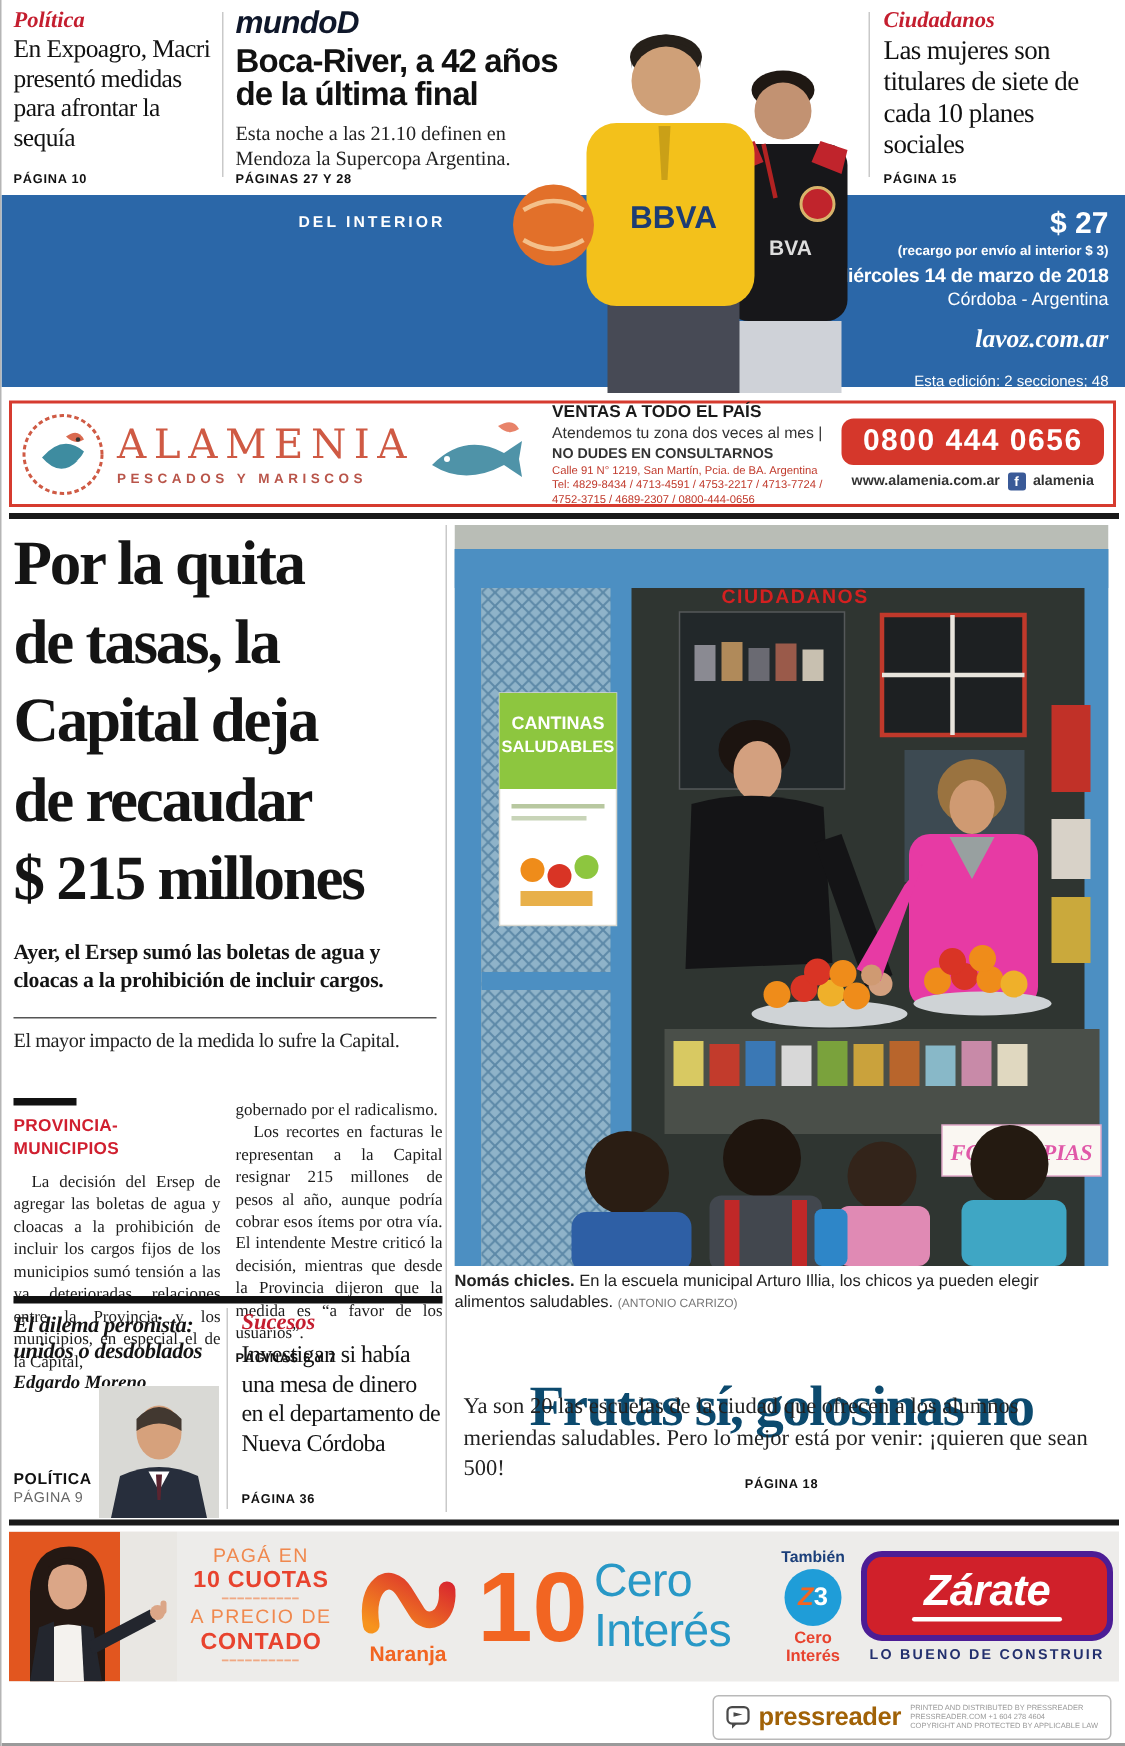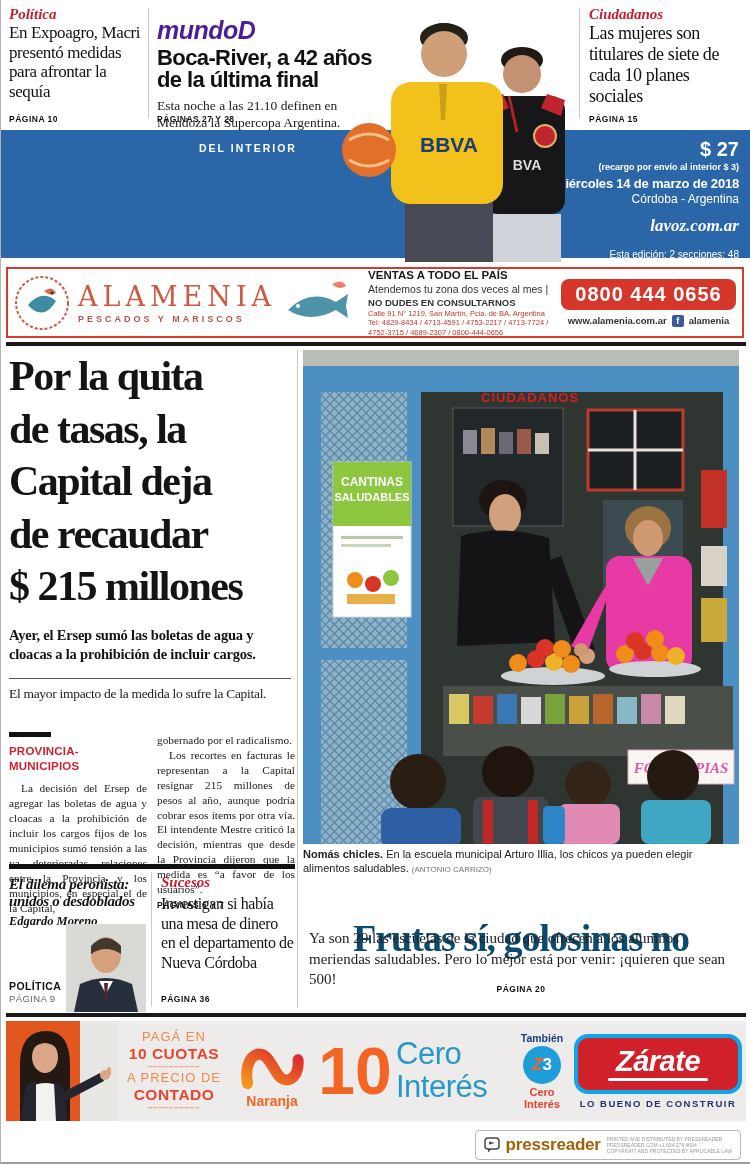--- a/index.html
+++ b/index.html
@@ -7,21 +7,21 @@
         border-left:1px solid #b5b5b5;border-right:1px solid #b5b5b5;}
   .abs{position:absolute;}
   .kicker{font-style:italic;font-weight:bold;color:#c41e2f;font-size:15px;}
   .teaser-h{font-size:17px;line-height:1.16;letter-spacing:-.4px;color:#111;}
   .pageref{font-family:"Liberation Sans",sans-serif;font-weight:bold;font-size:8.5px;letter-spacing:.5px;color:#111;}
   .vrule{position:absolute;width:1px;background:#c9c9c9;}
 
   
   #t-politica{left:8px;top:6px;width:138px;height:118px;}
   #t-mundod{left:156px;top:4px;width:250px;height:120px;}
-  #t-mundod .kicker{font-family:"Liberation Sans",sans-serif;color:#4c1d95;font-size:25px;letter-spacing:-.5px;margin-top:12px;}
+  #t-mundod .kicker{font-family:"Liberation Sans",sans-serif;color:#0f172a;font-size:21px;letter-spacing:-.5px;}
   #t-mundod .bigh{font-family:"Liberation Sans",sans-serif;font-weight:bold;font-size:22px;line-height:1.02;letter-spacing:-.6px;color:#111;margin-top:2px;width:235px;}
   #t-mundod .deck{font-size:13.5px;line-height:1.25;margin-top:6px;width:212px;color:#222;}
   #t-ciud{left:588px;top:6px;width:157px;height:118px;}
   .teaser .pageref{position:absolute;bottom:0;left:0;}
   .teaser{position:absolute;}
 
   
   #masthead{left:0;top:130px;width:750px;height:128px;background:#2b67a8;}
   #logo{position:absolute;left:14px;top:4px;color:#fff;font-family:"DejaVu Serif",serif;font-weight:bold;
         font-size:68px;letter-spacing:-2px;}
@@ -108,21 +108,21 @@
   #nb-logo{flex:0 0 84px;text-align:center;}
   #nb-brand{color:#f26522;font-family:"Liberation Sans",sans-serif;font-weight:bold;font-size:14px;margin-top:-4px;}
   #nb-10{flex:0 0 82px;color:#f26522;font-family:"Liberation Sans",sans-serif;font-weight:bold;font-size:66px;line-height:1;text-align:center;}
   #nb-cero{flex:0 0 118px;color:#2898c6;font-family:"Liberation Sans",sans-serif;font-size:31px;line-height:1.05;letter-spacing:-.5px;}
   #nb-tambien{flex:0 0 56px;text-align:center;font-family:"Liberation Sans",sans-serif;}
   #nb-tamb-l{color:#1b3f7a;font-weight:bold;font-size:10.5px;}
   #nb-z3{width:38px;height:38px;border-radius:50%;background:#1f9dd8;margin:2px auto;color:#fff;font-weight:bold;font-size:17px;line-height:38px;text-align:center;}
   #nb-z3 .z{color:#f26522;font-style:italic;}
   #nb-sm{color:#e8432e;font-weight:bold;font-size:11px;line-height:1.1;}
   #nb-zarate{flex:0 0 176px;text-align:center;}
-  #zarate-box{width:160px;height:52px;margin:0 auto;background:#d0202a;border:4px solid #0ea5e9;border-radius:14px;
+  #zarate-box{width:160px;height:52px;margin:0 auto;background:#d0202a;border:4px solid #4c1d95;border-radius:14px;
               display:flex;flex-direction:column;align-items:center;justify-content:center;}
   #zarate-txt{color:#fff;font-family:"Liberation Sans",sans-serif;font-weight:bold;font-style:italic;font-size:29px;letter-spacing:-.5px;line-height:1;}
   #zarate-line{width:100px;height:3px;background:#fff;margin-top:2px;border-radius:2px;}
   #zarate-tag{color:#23306e;font-family:"Liberation Sans",sans-serif;font-weight:bold;font-size:9.5px;letter-spacing:1.5px;margin-top:4px;}
 
   
   #press{position:absolute;right:10px;top:1130px;display:flex;align-items:center;gap:6px;border:1px solid #b9b9b9;
          border-radius:4px;background:#fff;padding:4px 8px;}
   #press-name{font-family:"Liberation Sans",sans-serif;font-weight:bold;font-size:17px;color:#a16207;letter-spacing:-.2px;}
   #press-small{font-family:"Liberation Sans",sans-serif;font-size:5px;line-height:1.2;color:#999;text-transform:uppercase;}
@@ -368,21 +368,21 @@
   </svg>
 
   <div class="abs" id="caption">
     <span class="lead">Nomás chicles.</span>
     <span>En la escuela municipal Arturo Illia, los chicos ya pueden elegir alimentos saludables.</span>
     <span class="credit">(ANTONIO CARRIZO)</span>
   </div>
 
   <div class="abs" id="fruits-h">Frutas sí, golosinas no</div>
   <div class="abs" id="fruits-deck">Ya son 20 las escuelas de la ciudad que ofrecen a los alumnos meriendas saludables. Pero lo mejor está por venir: ¡quieren que sean 500!</div>
-  <div class="abs pageref" id="fruits-page">PÁGINA 20</div>
+  <div class="abs pageref" id="fruits-page">PÁGINA 18</div>
 
   <div id="sec2-bar"></div>
 
   <div class="abs" id="opinion">
     <div id="op-title">El dilema peronista: unidos o desdoblados</div>
     <div id="op-author">Edgardo Moreno</div>
     <svg id="op-photo" width="80" height="88" viewBox="0 0 80 88">
       <rect x="0" y="0" width="80" height="88" fill="#d9d9d5"></rect>
       <ellipse cx="40" cy="31" rx="15" ry="18" fill="#d6a17c"></ellipse>
       <path d="M25,22 Q40,6 55,22 L55,30 Q40,20 25,30 Z" fill="#423830"></path>

